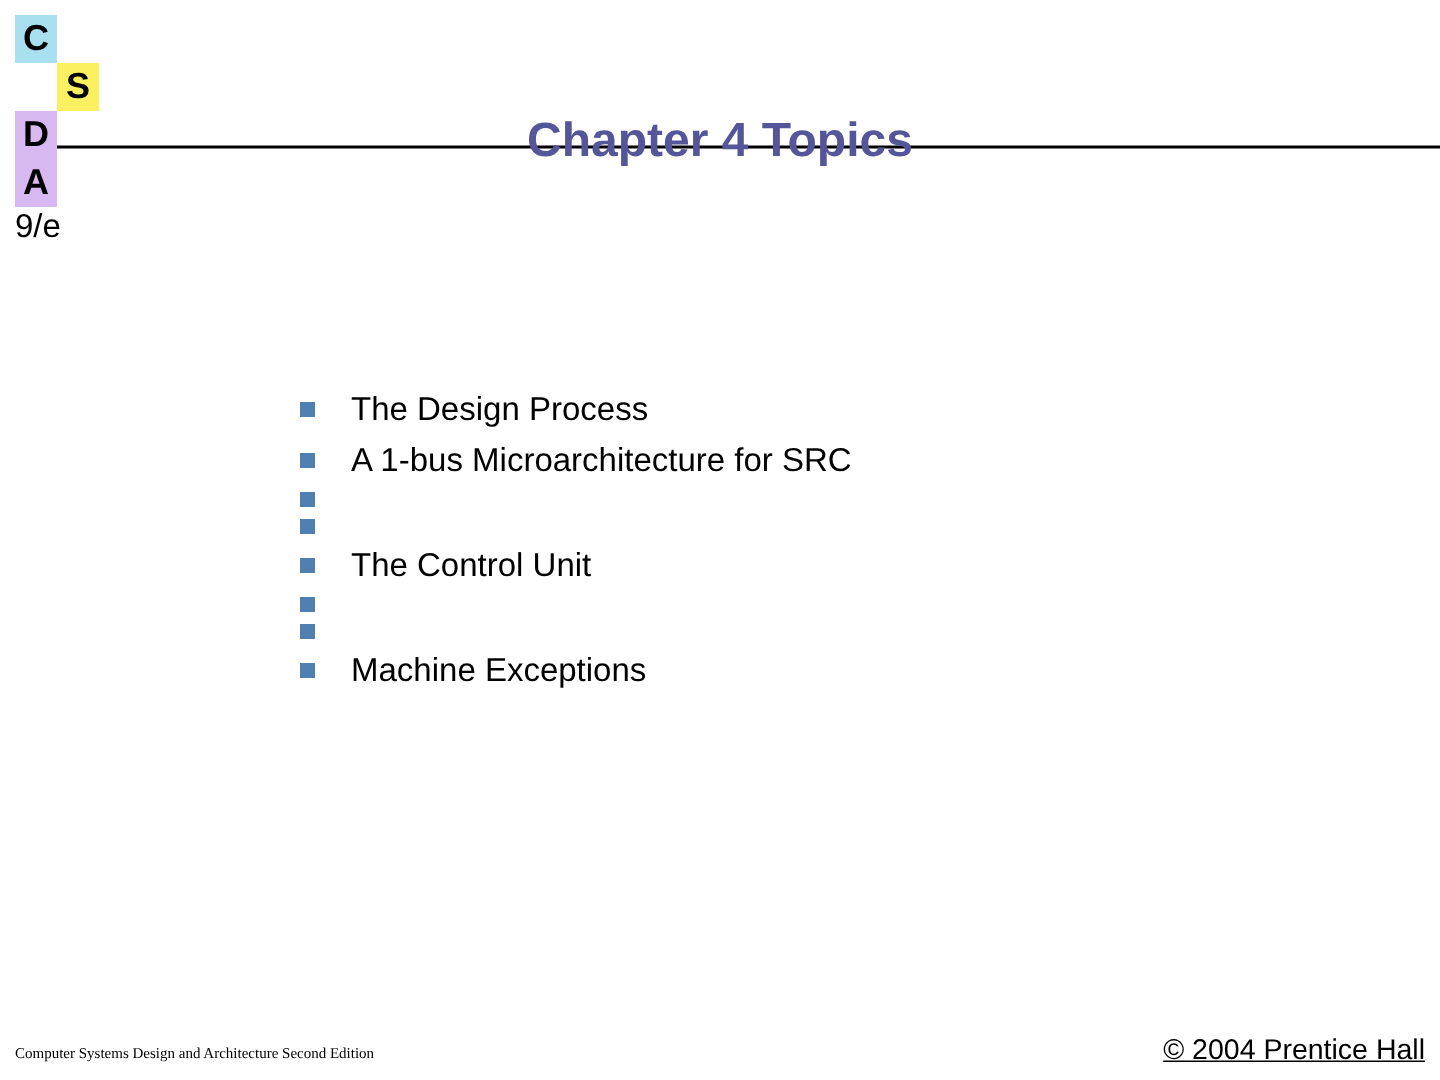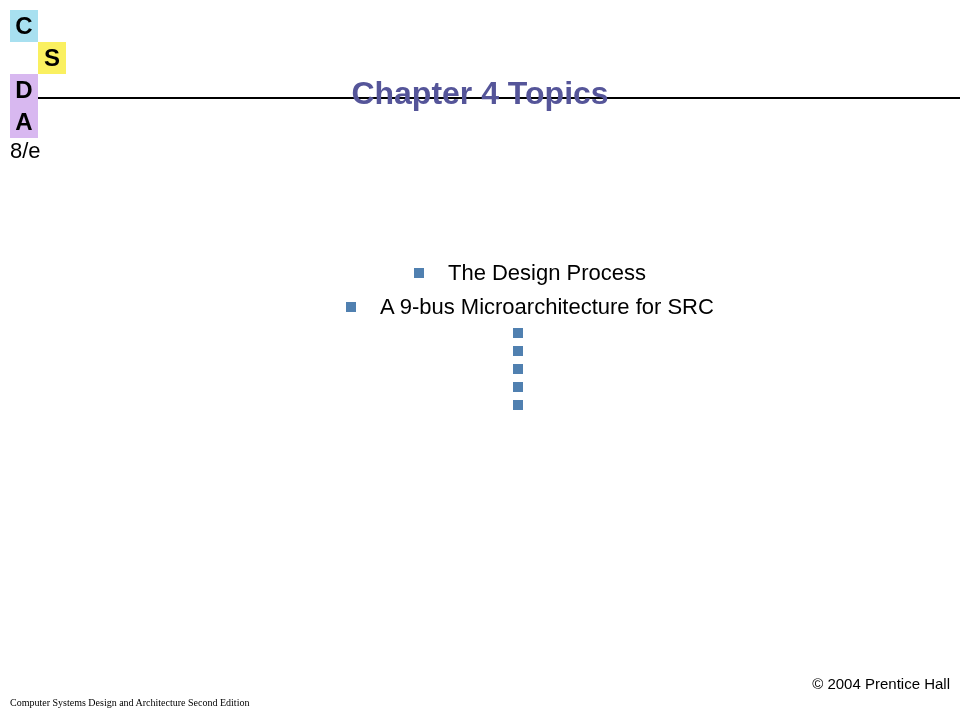--- a/index.html
+++ b/index.html
@@ -104,21 +104,20 @@
     .content {
       position: absolute;
       top: 260px;
       left: 200px;
       right: 100px;
     }
     .bullet-item {
       display: flex;
       align-items: center;
       margin-bottom: 8px;
-      justify-content: center;
     }
     .bullet-marker {
       width: 10px;
       height: 10px;
       background: #5080b0;
       margin-right: 24px;
       flex-shrink: 0;
     }
     .bullet-text {
       font-size: 22px;
@@ -127,61 +126,67 @@
     }
     .footer-left {
       position: absolute;
       bottom: 12px;
       left: 10px;
       font-size: 10px;
       font-family: Liberation Serif, serif;
     }
     .footer-right {
       position: absolute;
-      bottom: 28px;
+      bottom: 8px;
       right: 10px;
-      font-size: 15px;
+      font-size: 19px;
       font-family: Arial, sans-serif;
+      text-decoration: underline;
     }
   </style>
 </head>
 <body>
 
 <div class="logo-area">
   <div class="logo-c-box">C</div>
   <div class="logo-s-box">S</div>
   <div class="logo-d-box">D</div>
   <div class="logo-a-box">A</div>
-  <div class="logo-edition">8/e</div>
+  <div class="logo-edition">9/e</div>
 </div>
 
 <div class="title-rule"></div>
 
 <h1 class="title">Chapter 4 Topics</h1>
 
 <div class="content">
   <div class="bullet-item">
     <div class="bullet-marker"></div>
     <div class="bullet-text">The Design Process</div>
   </div>
   <div class="bullet-item">
     <div class="bullet-marker"></div>
-    <div class="bullet-text">A 9-bus Microarchitecture for SRC</div>
+    <div class="bullet-text">A 1-bus Microarchitecture for SRC</div>
   </div>
   <div class="bullet-item">
     <div class="bullet-marker"></div>
   </div>
   <div class="bullet-item">
     <div class="bullet-marker"></div>
   </div>
   <div class="bullet-item">
     <div class="bullet-marker"></div>
+    <div class="bullet-text">The Control Unit</div>
   </div>
   <div class="bullet-item">
     <div class="bullet-marker"></div>
   </div>
   <div class="bullet-item">
     <div class="bullet-marker"></div>
   </div>
+  <div class="bullet-item">
+    <div class="bullet-marker"></div>
+    <div class="bullet-text">Machine Exceptions</div>
+  </div>
 </div>
 
 <div class="footer-left">Computer Systems Design and Architecture Second Edition</div>
 <div class="footer-right">© 2004 Prentice Hall</div>
 
 </body></html>

